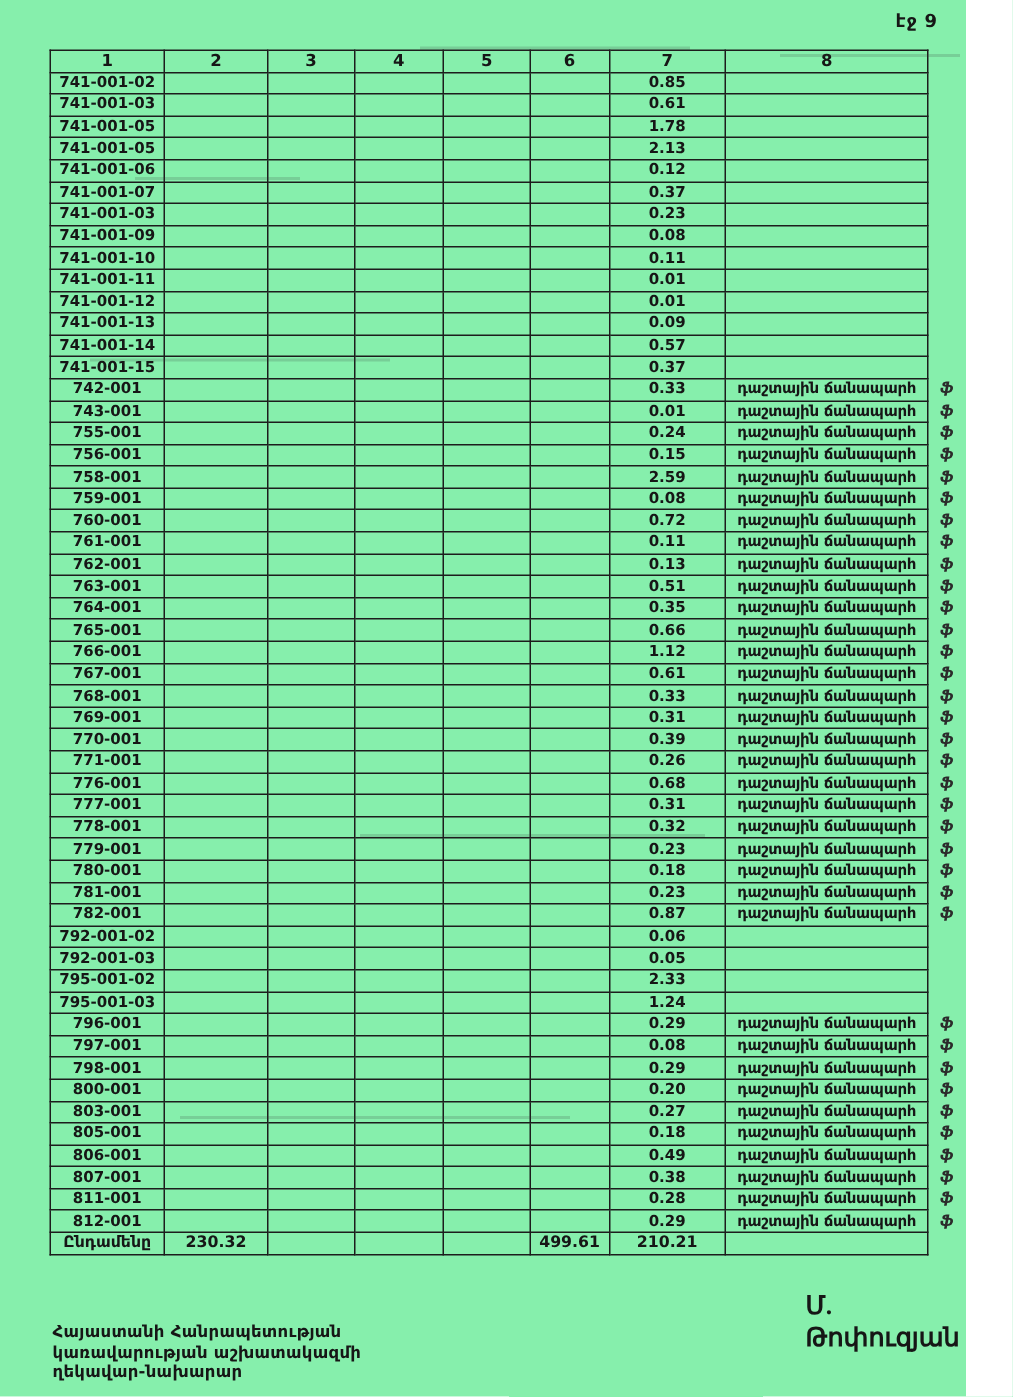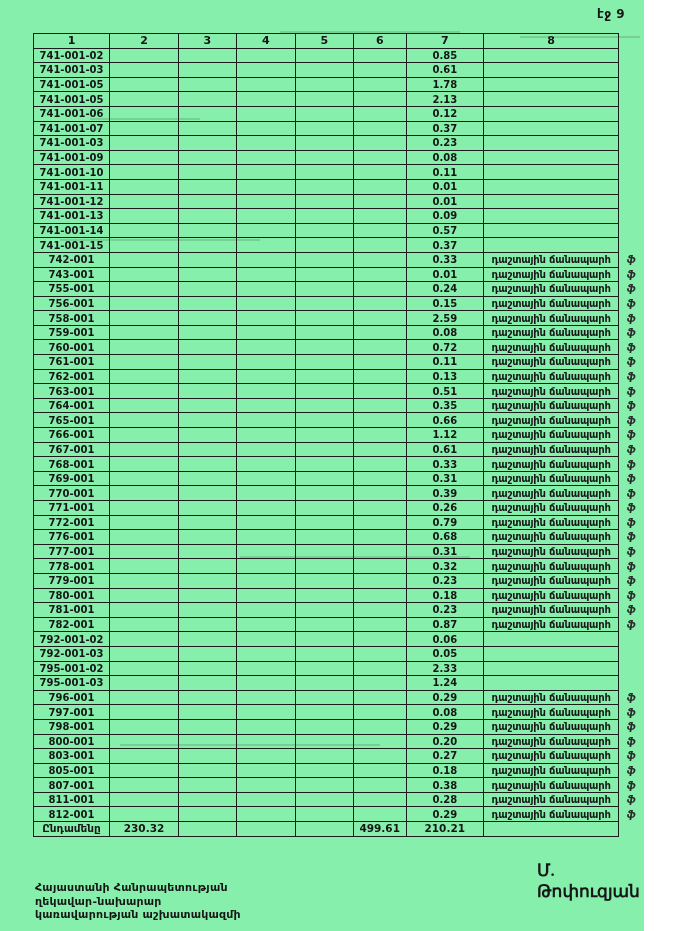--- a/index.html
+++ b/index.html
@@ -473,31 +473,20 @@
       <td></td>
       <td></td>
       <td></td>
       <td></td>
       <td></td>
       <td>0.26</td>
       <td class="road-cell">դաշտային ճանապարհ</td>
       <td class="mark-cell">ֆ</td>
     </tr>
         <tr>
-      <td>772-001</td>
-      <td></td>
-      <td></td>
-      <td></td>
-      <td></td>
-      <td></td>
-      <td>0.79</td>
-      <td class="road-cell">դաշտային ճանապարհ</td>
-      <td class="mark-cell">ֆ</td>
-    </tr>
-        <tr>
       <td>776-001</td>
       <td></td>
       <td></td>
       <td></td>
       <td></td>
       <td></td>
       <td>0.68</td>
       <td class="road-cell">դաշտային ճանապարհ</td>
       <td class="mark-cell">ֆ</td>
     </tr>
@@ -667,20 +656,31 @@
       <td class="mark-cell">ֆ</td>
     </tr>
         <tr>
       <td>805-001</td>
       <td></td>
       <td></td>
       <td></td>
       <td></td>
       <td></td>
       <td>0.18</td>
+      <td class="road-cell">դաշտային ճանապարհ</td>
+      <td class="mark-cell">ֆ</td>
+    </tr>
+        <tr>
+      <td>806-001</td>
+      <td></td>
+      <td></td>
+      <td></td>
+      <td></td>
+      <td></td>
+      <td>0.49</td>
       <td class="road-cell">դաշտային ճանապարհ</td>
       <td class="mark-cell">ֆ</td>
     </tr>
         <tr>
       <td>807-001</td>
       <td></td>
       <td></td>
       <td></td>
       <td></td>
       <td></td>
@@ -721,22 +721,22 @@
         <td>499.61</td>
         <td>210.21</td>
         <td></td>
         <td class="mark-cell"></td>
       </tr>
     </tfoot>
   </table>
 
   <div class="footer-block">
     <div>Հայաստանի Հանրապետության</div>
+    <div>կառավարության աշխատակազմի</div>
     <div>ղեկավար-նախարար</div>
-    <div>կառավարության աշխատակազմի</div>
   </div>
 
   <div class="signature">Մ. Թոփուզյան</div>
 
   <div class="scan-streak streak-1"></div>
   <div class="scan-streak streak-2"></div>
   <div class="scan-streak streak-3"></div>
   <div class="scan-streak streak-4"></div>
   <div class="scan-streak streak-5"></div>
   <div class="scan-streak streak-6"></div>

